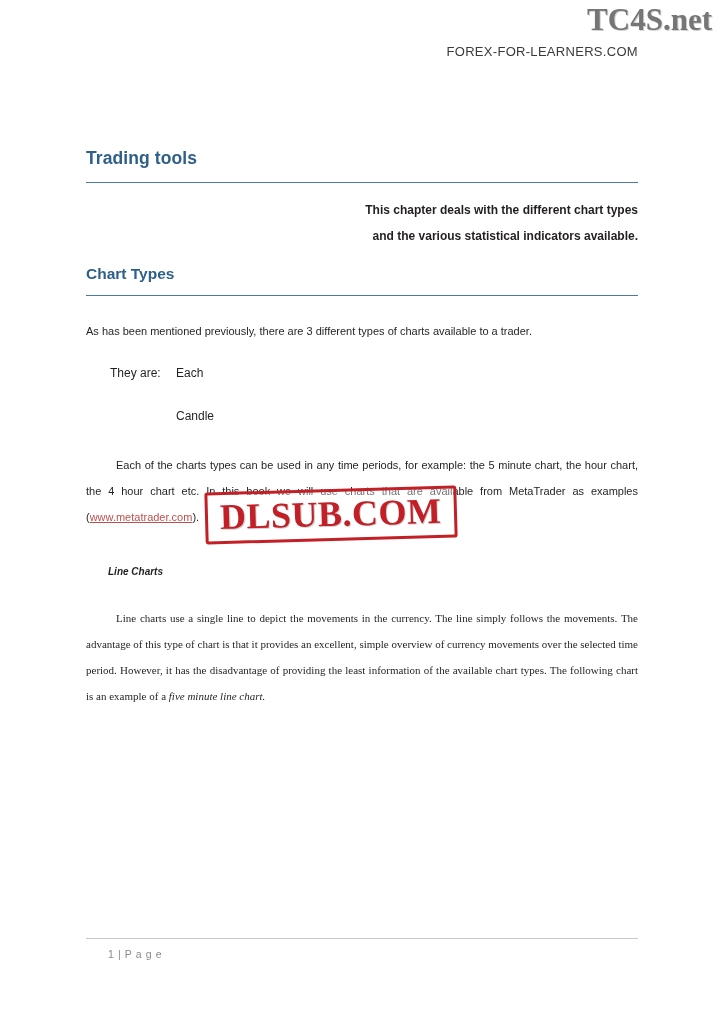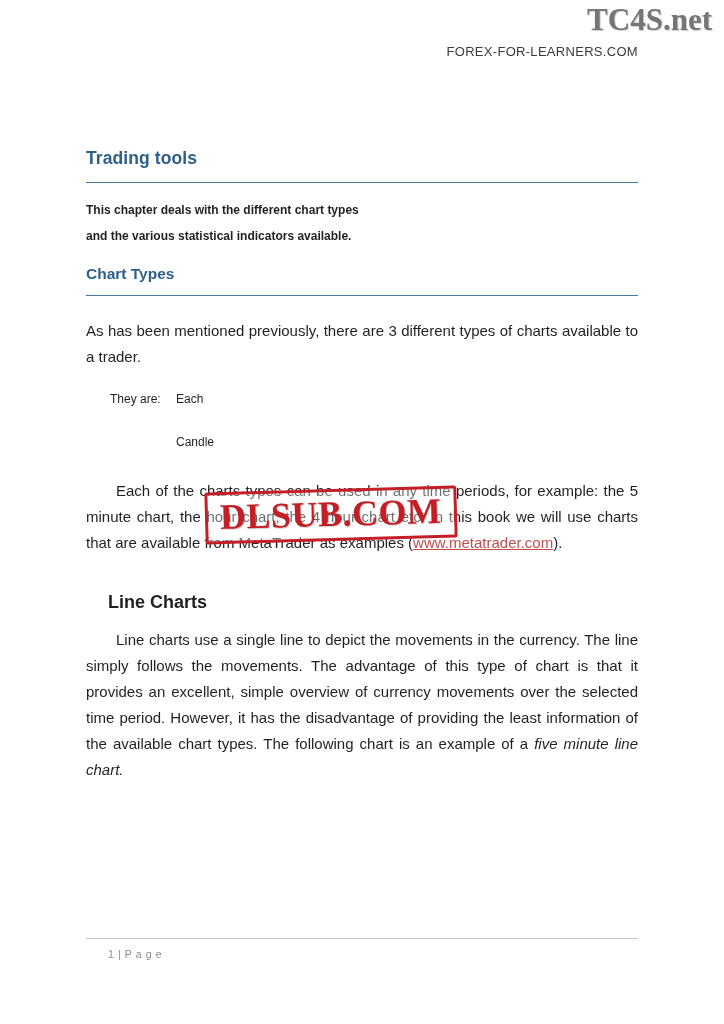--- a/index.html
+++ b/index.html
@@ -92,29 +92,30 @@
     background: #4a7ba6;
     width: 100%;
     margin: 0 0 14px 0;
   }
   .lead {
     font-size: 12px;
     font-weight: bold;
     line-height: 26px;
     margin: 0 0 16px 0;
     color: #231f20;
+    text-align: right;
   }
   h2.section {
     font-size: 15.5px;
     color: #2e5f8a;
     font-weight: bold;
     margin: 12px 0 12px 0;
   }
   .para {
-    font-size: 15px;
+    font-size: 11px;
     line-height: 26px;
     margin: 0 0 6px 0;
     text-align: justify;
     color: #231f20;
   }
   .para.intro {
     margin-top: 22px;
     margin-bottom: 14px;
   }
 
@@ -135,25 +136,27 @@
   .list-item-text {
     flex: 1;
   }
 
   .para.indent {
     text-indent: 30px;
     margin-top: 22px;
   }
   .para.block {
     margin-top: 0;
+    font-family: Liberation Serif, serif;
   }
   h3.subsection {
-    font-size: 18px;
-    font-weight: bold;
-    margin: 36px 0 14px 22px;
+    font-size: 10px;
+    font-weight: bold;
+    font-style: italic;
+    margin: 36px 0 28px 22px;
     color: #231f20;
   }
   .link {
     color: #c0504d;
     text-decoration: underline;
   }
   .ital { font-style: italic; }
 
   
   .footer-rule {

